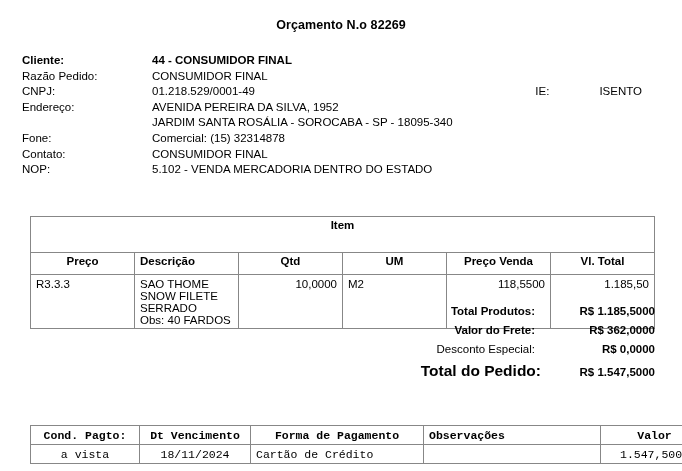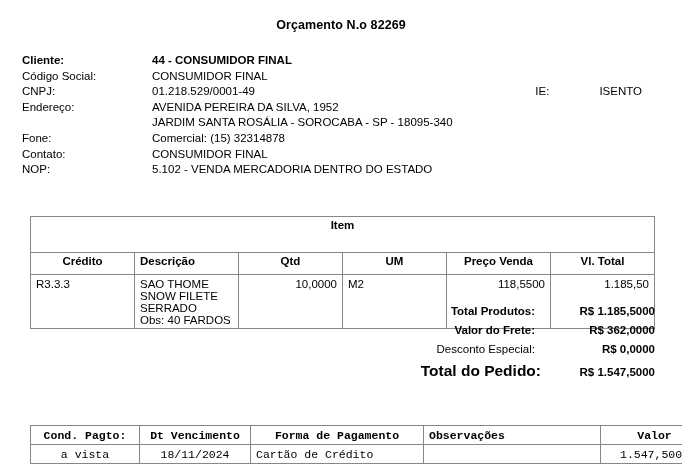--- a/index.html
+++ b/index.html
@@ -165,21 +165,21 @@
 <div class="doc-title">Orçamento N.o 82269</div>
 
 <div class="cust-block">
 
   <div class="cust-row">
     <span class="cust-label bold">Cliente:</span>
     <span class="cust-value bold">44 - CONSUMIDOR FINAL</span>
   </div>
 
   <div class="cust-row">
-    <span class="cust-label">Código Social:</span>
+    <span class="cust-label">Razão Pedido:</span>
     <span class="cust-value">CONSUMIDOR FINAL</span>
   </div>
 
   <div class="cust-row">
     <span class="cust-label">CNPJ:</span>
     <span class="cust-value">01.218.529/0001-49</span>
     <span class="ie-part">IE:</span>
     <span style="padding-left:6px">ISENTO</span>
   </div>
 
@@ -209,21 +209,21 @@
   </div>
 
 </div>
 
 <table class="item-table">
   <thead>
     <tr>
       <td class="grp" colspan="6">Item</td>
     </tr>
     <tr>
-      <th class="colhead ih-codigo">Crédito</th>
+      <th class="colhead ih-codigo">Preço</th>
       <th class="colhead ih-desc">Descrição</th>
       <th class="colhead ih-qtd">Qtd</th>
       <th class="colhead ih-um">UM</th>
       <th class="colhead ih-preco">Preço Venda</th>
       <th class="colhead ih-total">Vl. Total</th>
     </tr>
   </thead>
   <tbody>
     <tr>
       <td class="cell-codigo">R3.3.3</td>

